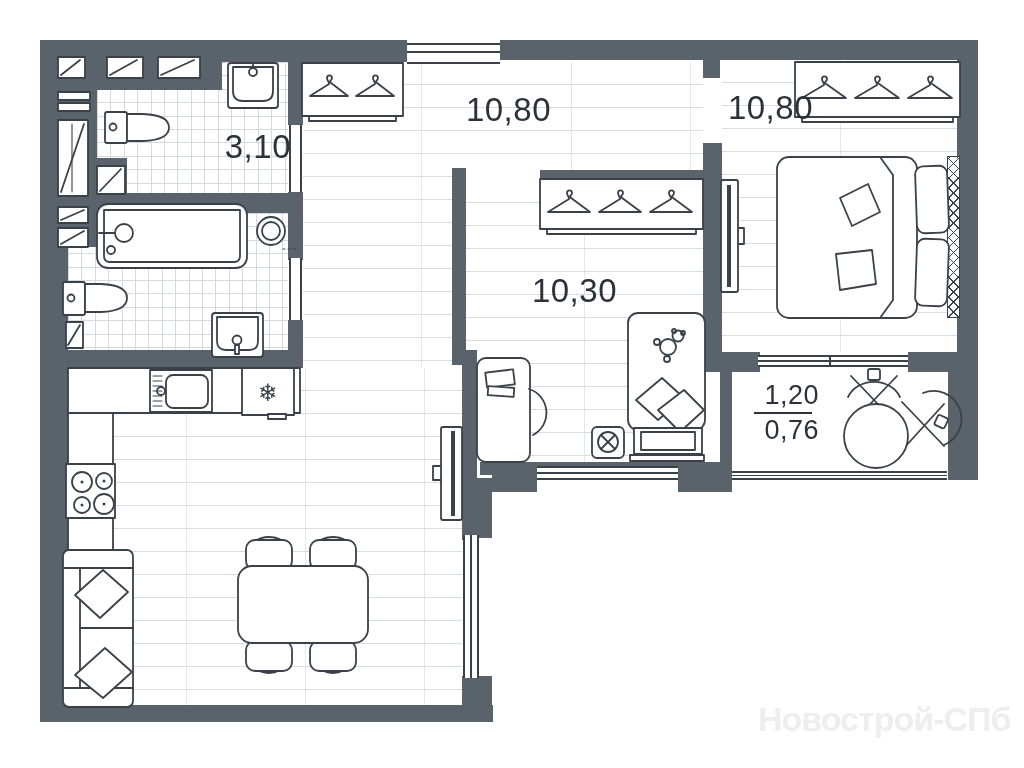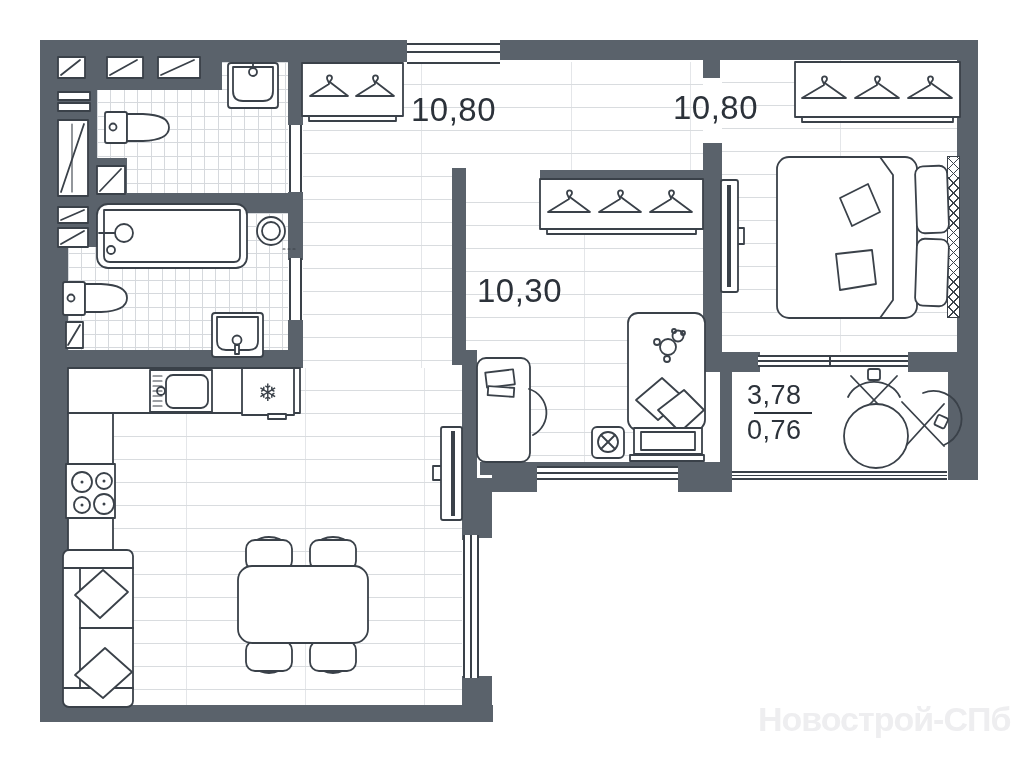--- a/index.html
+++ b/index.html
@@ -8,21 +8,21 @@
   .w{position:absolute;background:#5a626b;}
   .floor{position:absolute;}
   .plank{background-image:
       repeating-linear-gradient(to bottom,transparent 0 22px,#d9dcdf 22px 23px),
       repeating-linear-gradient(90deg,transparent 0 118px,#e4e6e9 118px 119px);}
   .tile{background-image:
       repeating-linear-gradient(to bottom,#d6d9dd 0 1px,transparent 1px 13.4px),
       repeating-linear-gradient(90deg,#d6d9dd 0 1px,transparent 1px 13.4px);}
   .win{position:absolute;background-color:#fff;}
   .label{position:absolute;color:#2c323a;font-size:33px;letter-spacing:.5px;
-         text-align:left;white-space:nowrap;}
+         text-align:right;white-space:nowrap;}
   .fracline{border-top:2px solid #2c323a;margin:2px auto;}
   #watermark{position:absolute;left:758px;top:700px;font-size:34px;font-weight:bold;
          color:#eeeef0;letter-spacing:-1px;}
   svg text{font-family:"DejaVu Sans",sans-serif;}
   .fx *{stroke:#3a4149;stroke-width:1.8;fill:#fff;stroke-linejoin:round;stroke-linecap:round;}
   .fx .nf{fill:none;}
   .fx .dk{fill:#3a4149;stroke:none;}
   .fx .tn{stroke-width:1.1;}
   .xstrip{position:absolute;left:947px;top:156px;width:13px;height:162px;background:
       repeating-linear-gradient(45deg,#3a4149 0 1px,transparent 1px 7px),
@@ -283,24 +283,25 @@
       <line x1="902" y1="402" x2="944" y2="446"></line>
         <line x1="944" y1="404" x2="904" y2="448"></line>
       <path class="nf" stroke-width="7" d="M923,393 a27,27 0 0 1 21,52"></path>
       <rect x="936" y="416" width="11" height="11" rx="2" transform="rotate(25 941 421)"></rect>
     </g>
     <g>
       <circle cx="876" cy="436" r="32"></circle>
     </g>
   </svg>
 
+  <div class="label" style="left:171px;top:128px;width:120px;">3,10</div>
   <div class="label" style="left:411px;top:91px;width:140px;">10,80</div>
   <div class="label" style="left:673px;top:89px;width:140px;">10,80</div>
   <div class="label" style="left:477px;top:272px;width:140px;">10,30</div>
 
   <div class="label" style="left:747px;top:381px;width:72px;font-size:27px;line-height:29px;">
-    <div>3,78</div>
+    <div>1,20</div>
     <div class="fracline" style="width:58px;"></div>
     <div>0,76</div>
   </div>
 
   <div id="watermark">Новострой-СПб</div>
 </div>
 
 </body></html>

